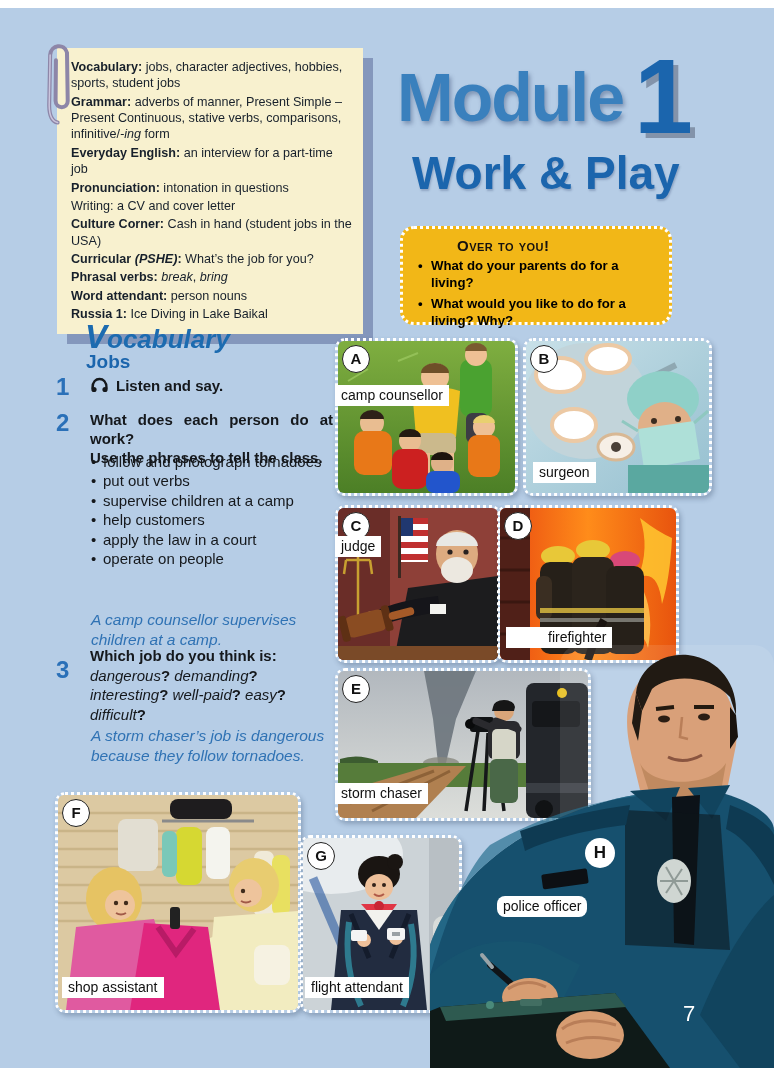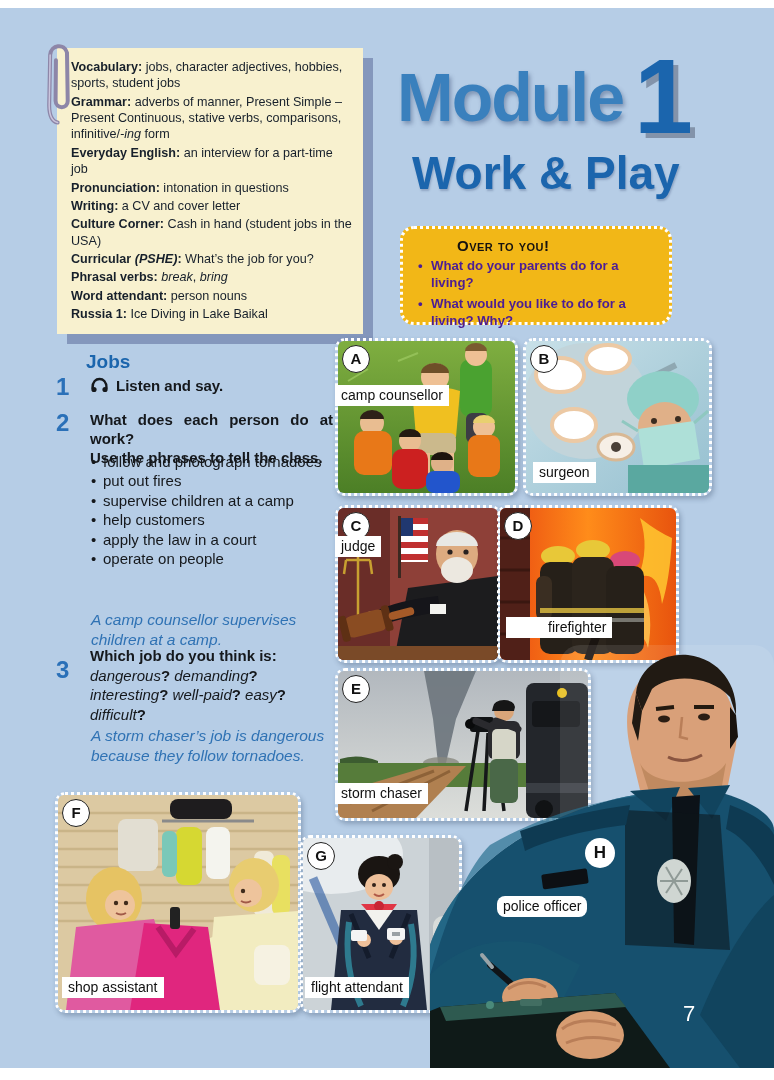--- a/index.html
+++ b/index.html
@@ -19,21 +19,21 @@
   #module-number{position:absolute;left:634px;top:36px;font-size:106px;font-weight:bold;
     color:#1b65ad;text-shadow:5px 5px 0 rgba(90,100,120,.55);}
   #module-subtitle{position:absolute;left:412px;top:146px;font-size:46px;font-weight:bold;
     color:#1b65ad;text-shadow:1px 2px 2px rgba(60,80,120,.3);}
 
   
   #over-box{position:absolute;left:400px;top:226px;width:272px;height:99px;background:#f2b717;
     border:3px dotted #fff;border-radius:14px;box-sizing:border-box;padding:8px 10px 6px 12px;}
   #over-title{font-weight:bold;font-size:15px;color:#151210;margin-left:42px;
     font-variant:small-caps;letter-spacing:.5px;}
-  .over-q{font-weight:bold;font-size:13.2px;line-height:1.28;color:#4c1d95;
+  .over-q{font-weight:bold;font-size:13.2px;line-height:1.28;color:#000000;
     padding-left:16px;position:relative;margin-top:4px;}
   .over-q::before{content:"•";position:absolute;left:3px;}
 
   
   #vocab-heading{position:absolute;left:85px;top:318px;font-size:26px;font-weight:bold;
     font-style:italic;color:#1c6bb0;}
   #vocab-heading::first-letter{font-size:33px;}
   #jobs-subheading{position:absolute;left:86px;top:351px;font-size:19px;font-weight:bold;color:#1b65ad;}
   .exnum{position:absolute;left:56px;font-size:24px;font-weight:bold;color:#2a70b8;}
   #ex1-row{position:absolute;left:90px;top:377px;font-size:15px;font-weight:bold;color:#15181c;}
@@ -72,21 +72,21 @@
 <body>
 
 <div id="page">
   <div id="bg"></div>
 
   <div id="contents-box">
     <div class="cline"><span style="font-weight: bold;">Vocabulary: </span><span>jobs, character adjectives, hobbies, sports, student jobs</span></div>
     <div class="cline"><span style="font-weight: bold;">Grammar: </span><span>adverbs of manner, Present Simple – Present Continuous, stative verbs, comparisons, infinitive/</span><span style="font-style: italic;">-ing</span><span> form</span></div>
     <div class="cline"><span style="font-weight: bold;">Everyday English: </span><span>an interview for a part-time job</span></div>
     <div class="cline"><span style="font-weight: bold;">Pronunciation: </span><span>intonation in questions</span></div>
-    <div class="cline"><span style="font-weight: bold;">Writing: </span><span>a CV and cover letter</span></div>
+    <div class="cline"><span style="font-weight: normal;">Writing: </span><span>a CV and cover letter</span></div>
     <div class="cline"><span style="font-weight: bold;">Culture Corner: </span><span>Cash in hand (student jobs in the USA)</span></div>
     <div class="cline"><span style="font-weight: bold;">Curricular </span><span style="font-weight: bold; font-style: italic;">(PSHE)</span><span style="font-weight: bold;">: </span><span>What’s the job for you?</span></div>
     <div class="cline"><span style="font-weight: bold;">Phrasal verbs: </span><span style="font-style: italic;">break</span><span>, </span><span style="font-style: italic;">bring</span></div>
     <div class="cline"><span style="font-weight: bold;">Word attendant: </span><span>person nouns</span></div>
     <div class="cline"><span style="font-weight: bold;">Russia 1: </span><span>Ice Diving in Lake Baikal</span></div>
   </div>
   <svg id="paperclip" width="38" height="92" viewBox="0 0 38 92">
     <path d="M12 86 C6 84 5 76 6 68 L14 18 C16 8 30 8 31 18 L25 66 C24 74 12 73 13 64 L19 24" fill="none" stroke="#8d86a8" stroke-width="4" stroke-linecap="round" transform="rotate(-8 19 46)"></path>
     <path d="M12 86 C6 84 5 76 6 68 L14 18" fill="none" stroke="#cac4dc" stroke-width="1.5" stroke-linecap="round" transform="rotate(-8 19 46)"></path>
   </svg>
@@ -94,37 +94,38 @@
   <div id="module-word">Module</div>
   <div id="module-number">1</div>
   <div id="module-subtitle">Work &amp; Play</div>
 
   <div id="over-box">
     <div id="over-title">Over to you!</div>
     <div class="over-q">What do your parents do for a living?</div>
     <div class="over-q">What would you like to do for a living? Why?</div>
   </div>
 
+  <div id="vocab-heading">Vocabulary</div>
   <div id="jobs-subheading">Jobs</div>
 
   <div class="exnum" style="top:373px;">1</div>
   <div id="ex1-row"><svg width="19" height="17" viewBox="0 0 19 17">
         <path d="M2.5 11 C2.5 4.5 6 2 9.5 2 C13 2 16.5 4.5 16.5 11" fill="none" stroke="#15181c" stroke-width="2.4" stroke-linecap="round"></path>
         <circle cx="4" cy="12.5" r="2.6" fill="#15181c"></circle>
         <circle cx="15" cy="12.5" r="2.6" fill="#15181c"></circle>
       </svg><span>Listen and say.</span></div>
 
   <div class="exnum" style="top:409px;">2</div>
   <div id="ex2-title">
     <div class="j">What does each person do at work?</div>
     <div>Use the phrases to tell the class.</div>
   </div>
   <div id="phrase-list">
     <div class="phrase">follow and photograph tornadoes</div>
-    <div class="phrase">put out fires</div>
+    <div class="phrase">put out verbs</div>
     <div class="phrase">supervise children at a camp</div>
     <div class="phrase">help customers</div>
     <div class="phrase">apply the law in a court</div>
     <div class="phrase">operate on people</div>
   </div>
   <div class="example" style="top:610px;">A camp counsellor supervises children at a camp.</div>
 
   <div class="exnum" style="top:656px;">3</div>
   <div id="ex3-title"><span style="font-weight: bold;">Which job do you think is: </span><span style="font-style: italic;">dangerous</span><span style="font-weight: bold;">? </span><span style="font-style: italic;">demanding</span><span style="font-weight: bold;">? </span><span style="font-style: italic;">interesting</span><span style="font-weight: bold;">? </span><span style="font-style: italic;">well-paid</span><span style="font-weight: bold;">? </span><span style="font-style: italic;">easy</span><span style="font-weight: bold;">? </span><span style="font-style: italic;">difficult</span><span style="font-weight: bold;">?</span></div>
   <div class="example" style="top:726px;">A storm chaser’s job is dangerous because they follow tornadoes.</div>
@@ -248,21 +249,21 @@
       <ellipse cx="125" cy="52" rx="15" ry="9" fill="#d84878"></ellipse>
       <rect x="40" y="54" width="38" height="92" rx="10" fill="#262019"></rect>
       <rect x="72" y="49" width="42" height="97" rx="10" fill="#2b241c"></rect>
       <rect x="106" y="58" width="38" height="88" rx="10" fill="#262019"></rect>
       <rect x="36" y="68" width="16" height="44" rx="7" fill="#3a2e22"></rect>
       <rect x="40" y="100" width="104" height="5" fill="#d8b840" opacity=".85"></rect>
       <rect x="40" y="110" width="104" height="4" fill="#8c8c84" opacity=".8"></rect>
       <path d="M88 152 Q96 126 104 112" stroke="#1a1410" stroke-width="8" fill="none"></path>
     </svg>
     <div class="badge">D</div>
-    <div class="plabel" style="left:6px;bottom:22px;padding-left:42px;">firefighter</div>
+    <div class="plabel" style="left:6px;bottom:12px;padding-left:42px;">firefighter</div>
   </div>
 
   <div class="photo" style="left:335px;top:668px;width:250px;height:147px;">
     <svg width="250" height="147" viewBox="0 0 250 147">
       <defs>
           <linearGradient id="sky" x1="0" y1="0" x2="0" y2="1">
         <stop offset="0" stop-color="#b2b8be"></stop>
             <stop offset="1" stop-color="#dcdeda"></stop>
           </linearGradient>
         </defs>

